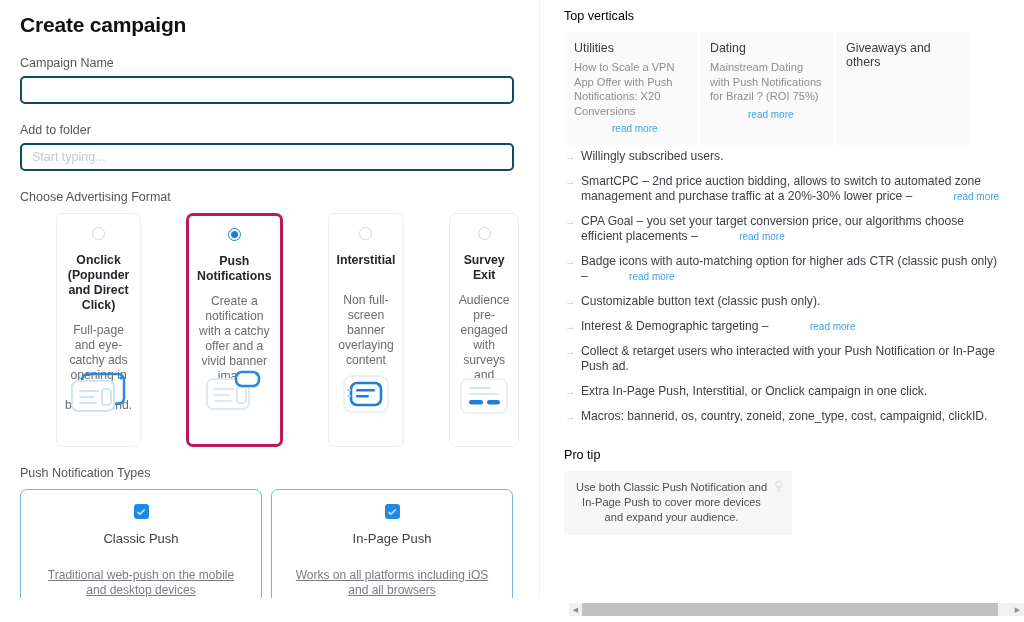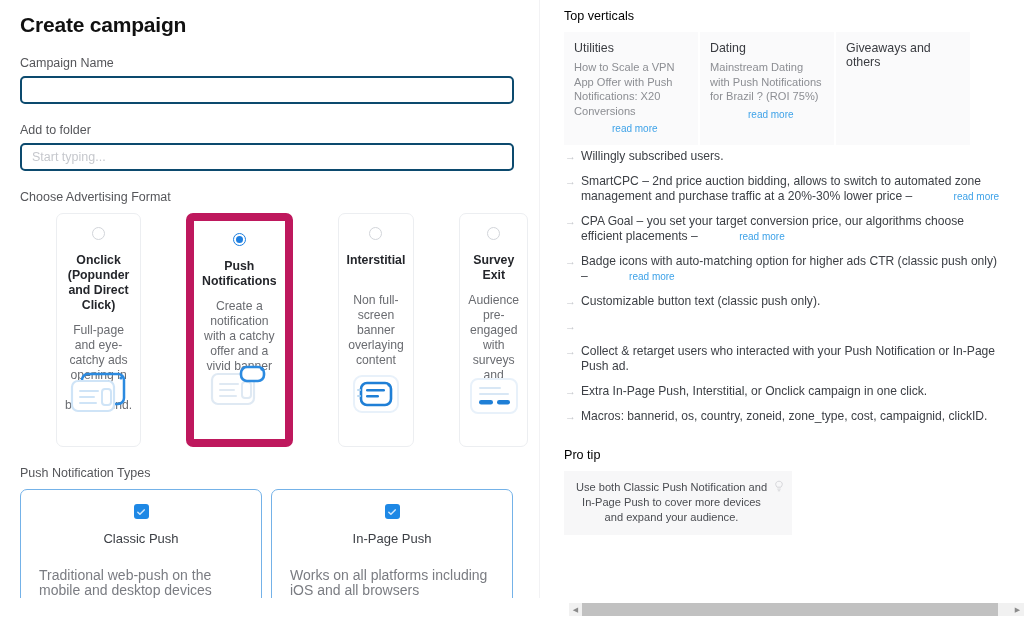--- a/index.html
+++ b/index.html
@@ -42,21 +42,21 @@
   .format-row { display: flex; gap: 9px; margin-top: 9px; }
   .format-card {
     width: 116px; height: 234px;
     border: 1px solid #eceef1; border-radius: 7px;
     background: #fff;
     display: flex; flex-direction: column; align-items: center;
     padding: 13px 8px 0 8px;
     position: relative;
     margin-left: 36px;
   }
-  .format-card.selected { border: 8px solid #be185d; padding-top: 12px; }
+  .format-card.selected { border: 3px solid #be185d; padding-top: 12px; }
 
   .radio {
     width: 13px; height: 13px; border-radius: 50%;
     border: 1px solid #d2d5da; background: #fff;
     display: flex; align-items: center; justify-content: center;
     margin-bottom: 13px; flex: none;
   }
   .radio.checked { border: 1.5px solid #1e7fe0; }
   .radio.checked::after {
     content: ""; width: 7px; height: 7px; border-radius: 50%;
@@ -83,22 +83,22 @@
     padding: 14px 18px 0 18px;
   }
   .checkbox {
     width: 15px; height: 15px; border-radius: 3px;
     background: #1e88e5; display: flex; align-items: center;
     justify-content: center; margin-bottom: 12px; flex: none;
   }
   .checkbox svg { display: block; }
   .pn-title { font-size: 13px; color: #3d4046; text-align: center; }
   .pn-desc {
-    font-size: 14px; color: #7a7c82; text-align: left;
-    line-height: 15px; margin-top: 22px;
+    font-size: 12px; color: #7a7c82; text-align: center;
+    line-height: 15px; margin-top: 22px; text-decoration: underline;
   }
 
   
   .right-panel {
     width: 484px; height: 622px; background: #fff;
     position: relative; padding: 0 0 0 24px; overflow: hidden;
   }
   .sec-title {
     font-size: 12.6px; font-weight: normal; color: #000000;
     margin-top: 9px; margin-bottom: 9px;
@@ -295,20 +295,21 @@
       <div class="spec-item">
         <span class="arrow-bullet">→</span>
         <span class="spec-text"><span>Badge icons with auto-matching option for higher ads CTR (classic push only) – </span><a class="link">read more</a></span>
       </div>
       <div class="spec-item">
         <span class="arrow-bullet">→</span>
         <span class="spec-text"><span>Customizable button text (classic push only).</span></span>
       </div>
       <div class="spec-item">
         <span class="arrow-bullet">→</span>
+        <span class="spec-text"><span>Interest &amp; Demographic targeting – </span><a class="link">read more</a></span>
       </div>
       <div class="spec-item">
         <span class="arrow-bullet">→</span>
         <span class="spec-text"><span>Collect &amp; retarget users who interacted with your Push Notification or In-Page Push ad.</span></span>
       </div>
       <div class="spec-item">
         <span class="arrow-bullet">→</span>
         <span class="spec-text"><span>Extra In-Page Push, Interstitial, or Onclick campaign in one click.</span></span>
       </div>
       <div class="spec-item">

